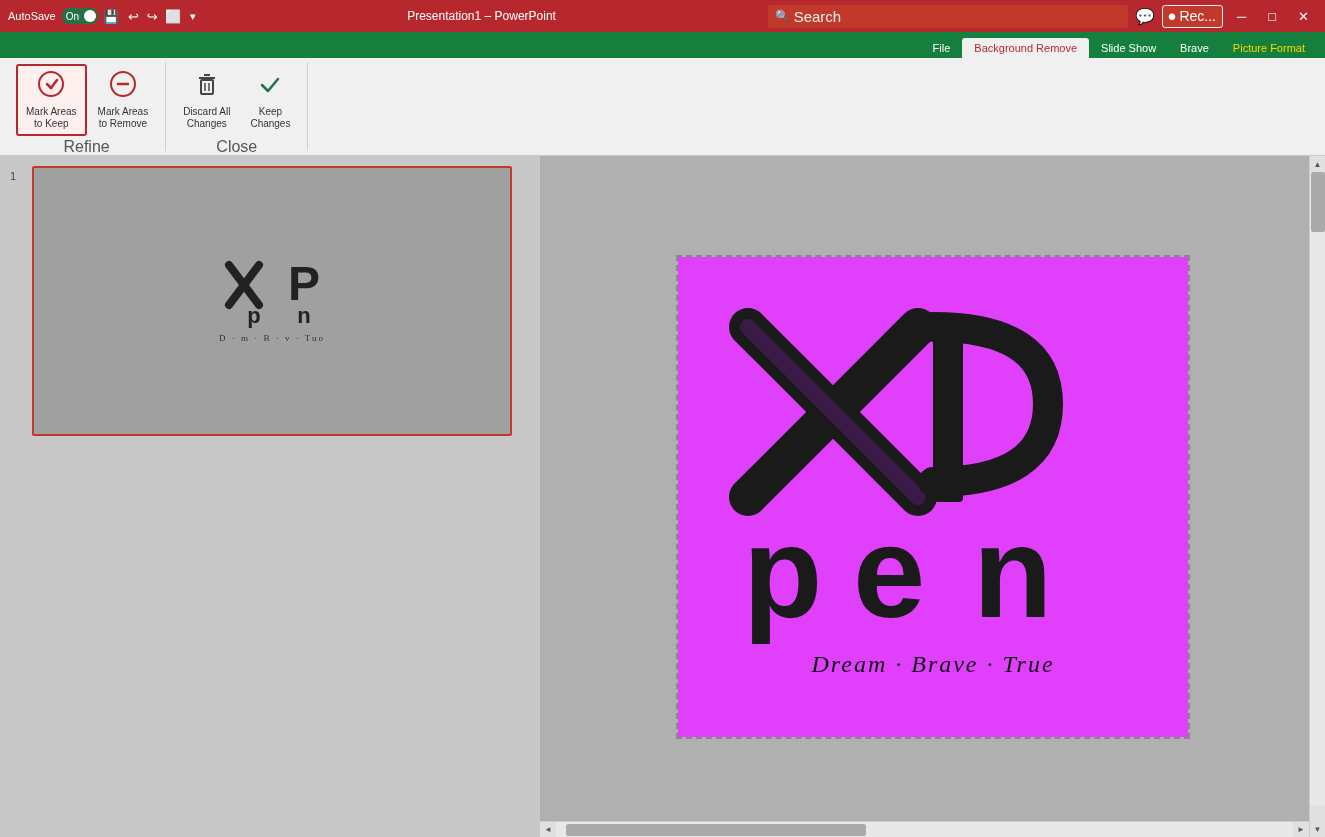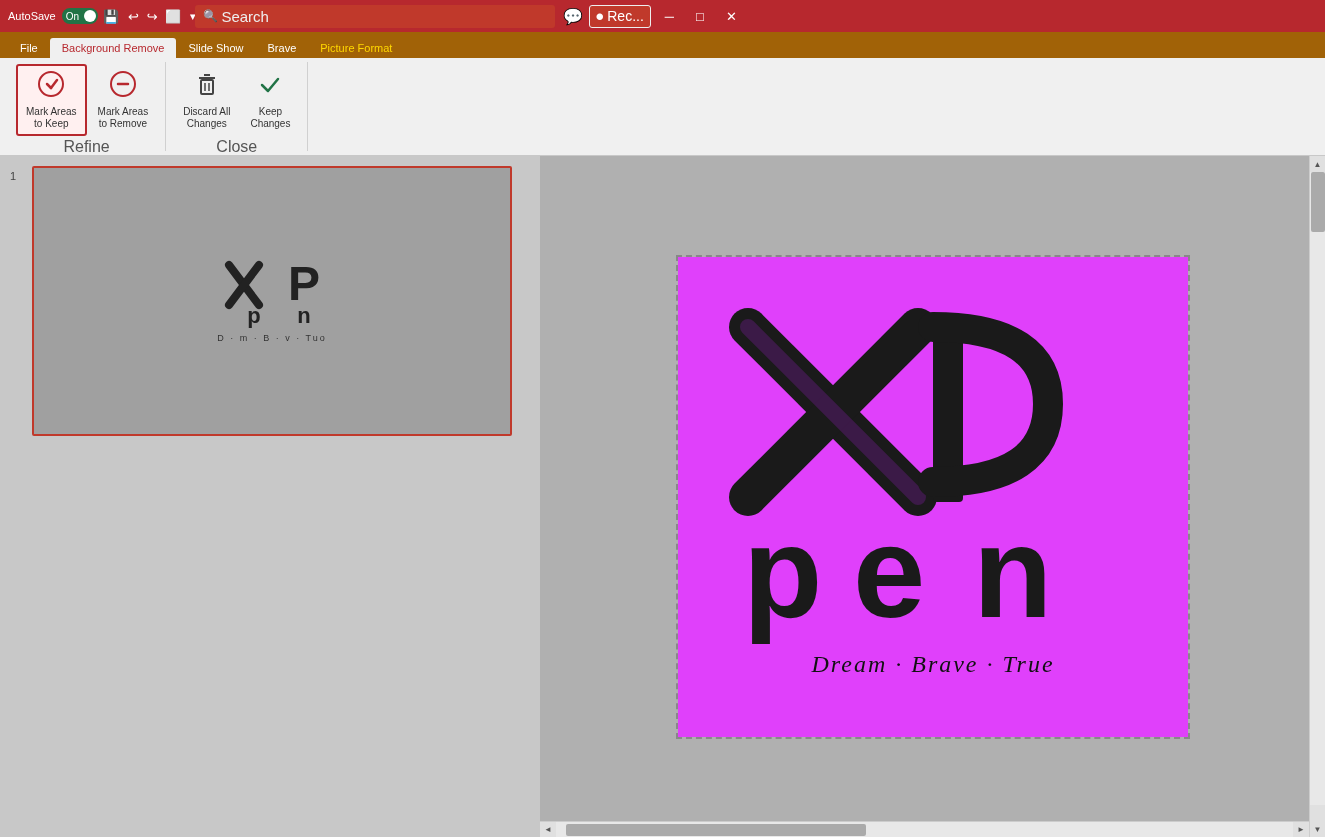--- a/index.html
+++ b/index.html
@@ -34,25 +34,26 @@
       width: 12px;
       height: 12px;
       margin-left: auto;
     }
     .titlebar-icons { display: flex; gap: 8px; align-items: center; }
     .titlebar-right { display: flex; gap: 6px; align-items: center; }
     .win-btn { color: white; font-size: 13px; padding: 0 8px; cursor: pointer; }
 
     
     .ribbon-tabs {
-      background: #a16207;
+      background: #15803d;
       display: flex;
       align-items: flex-end;
       padding: 0 8px;
       height: 26px;
+      justify-content: flex-end;
     }
     .tab {
       padding: 4px 12px;
       font-size: 11px;
       cursor: pointer;
       border-radius: 3px 3px 0 0;
       color: white;
     }
     .tab.active {
       background: #f0f0f0;
@@ -287,20 +288,23 @@
       <span style="font-size:10px;color:white;margin-left:2px;">On</span>
       <div class="toggle-knob"></div>
     </div>
     <div class="titlebar-icons">
       <span style="color:white;font-size:13px;cursor:pointer;">💾</span>
       <span style="color:white;font-size:13px;cursor:pointer;">↩</span>
       <span style="color:white;font-size:13px;cursor:pointer;">↪</span>
       <span style="color:white;font-size:13px;cursor:pointer;">⬜</span>
       <span style="color:white;font-size:11px;cursor:pointer;">▾</span>
     </div>
+  </div>
+  <div style="flex:1;text-align:center;">
+    <span style="color:white;font-size:12px;">Presentation1 – PowerPoint</span>
   </div>
   <div class="search-bar-container">
     <span class="search-icon-inner">🔍</span>
     <input class="search-input" type="text" placeholder="Search" style="">
   </div>
   <div class="titlebar-right" style="margin-left:8px;">
     <span style="color:white;font-size:16px;cursor:pointer;">💬</span>
     <span style="color:white;font-size:14px;background:#c0392b;border:1px solid #eee;padding:2px 6px;border-radius:3px;cursor:pointer;">⏺ Rec...</span>
     <span class="win-btn">─</span>
     <span class="win-btn">□</span>
@@ -386,21 +390,21 @@
                 <line x1="35" y1="5" x2="5" y2="45" stroke="#222" stroke-width="8" stroke-linecap="round"></line>
 
               </svg>
               <span style="font-size:22px;font-weight:900;color:#222;font-family:Arial Black,sans-serif;line-height:1;margin-top:-10px;">p</span>
             </div>
             <div style="display:flex;flex-direction:column;align-items:center;">
               <span style="font-size:48px;font-weight:900;color:#222;font-family:Arial Black,sans-serif;line-height:0.85;">P</span>
               <span style="font-size:22px;font-weight:900;color:#222;font-family:Arial Black,sans-serif;line-height:1;">n</span>
             </div>
           </div>
-          <div style="font-size:9px;color:#333;letter-spacing:2px;margin-top:6px;font-family:Liberation Sans, sans-serif;">D · m · B · v · Tuo</div>
+          <div style="font-size:9px;color:#333;letter-spacing:2px;margin-top:6px;font-family:Liberation Serif, serif;">D · m · B · v · Tuo</div>
         </div>
       </div>
     </div>
   </div>
 
   <div class="canvas-area">
     <div class="canvas-image-wrapper">
       <div class="canvas-image">
 
         <svg width="430" height="380" viewBox="0 0 430 380">

